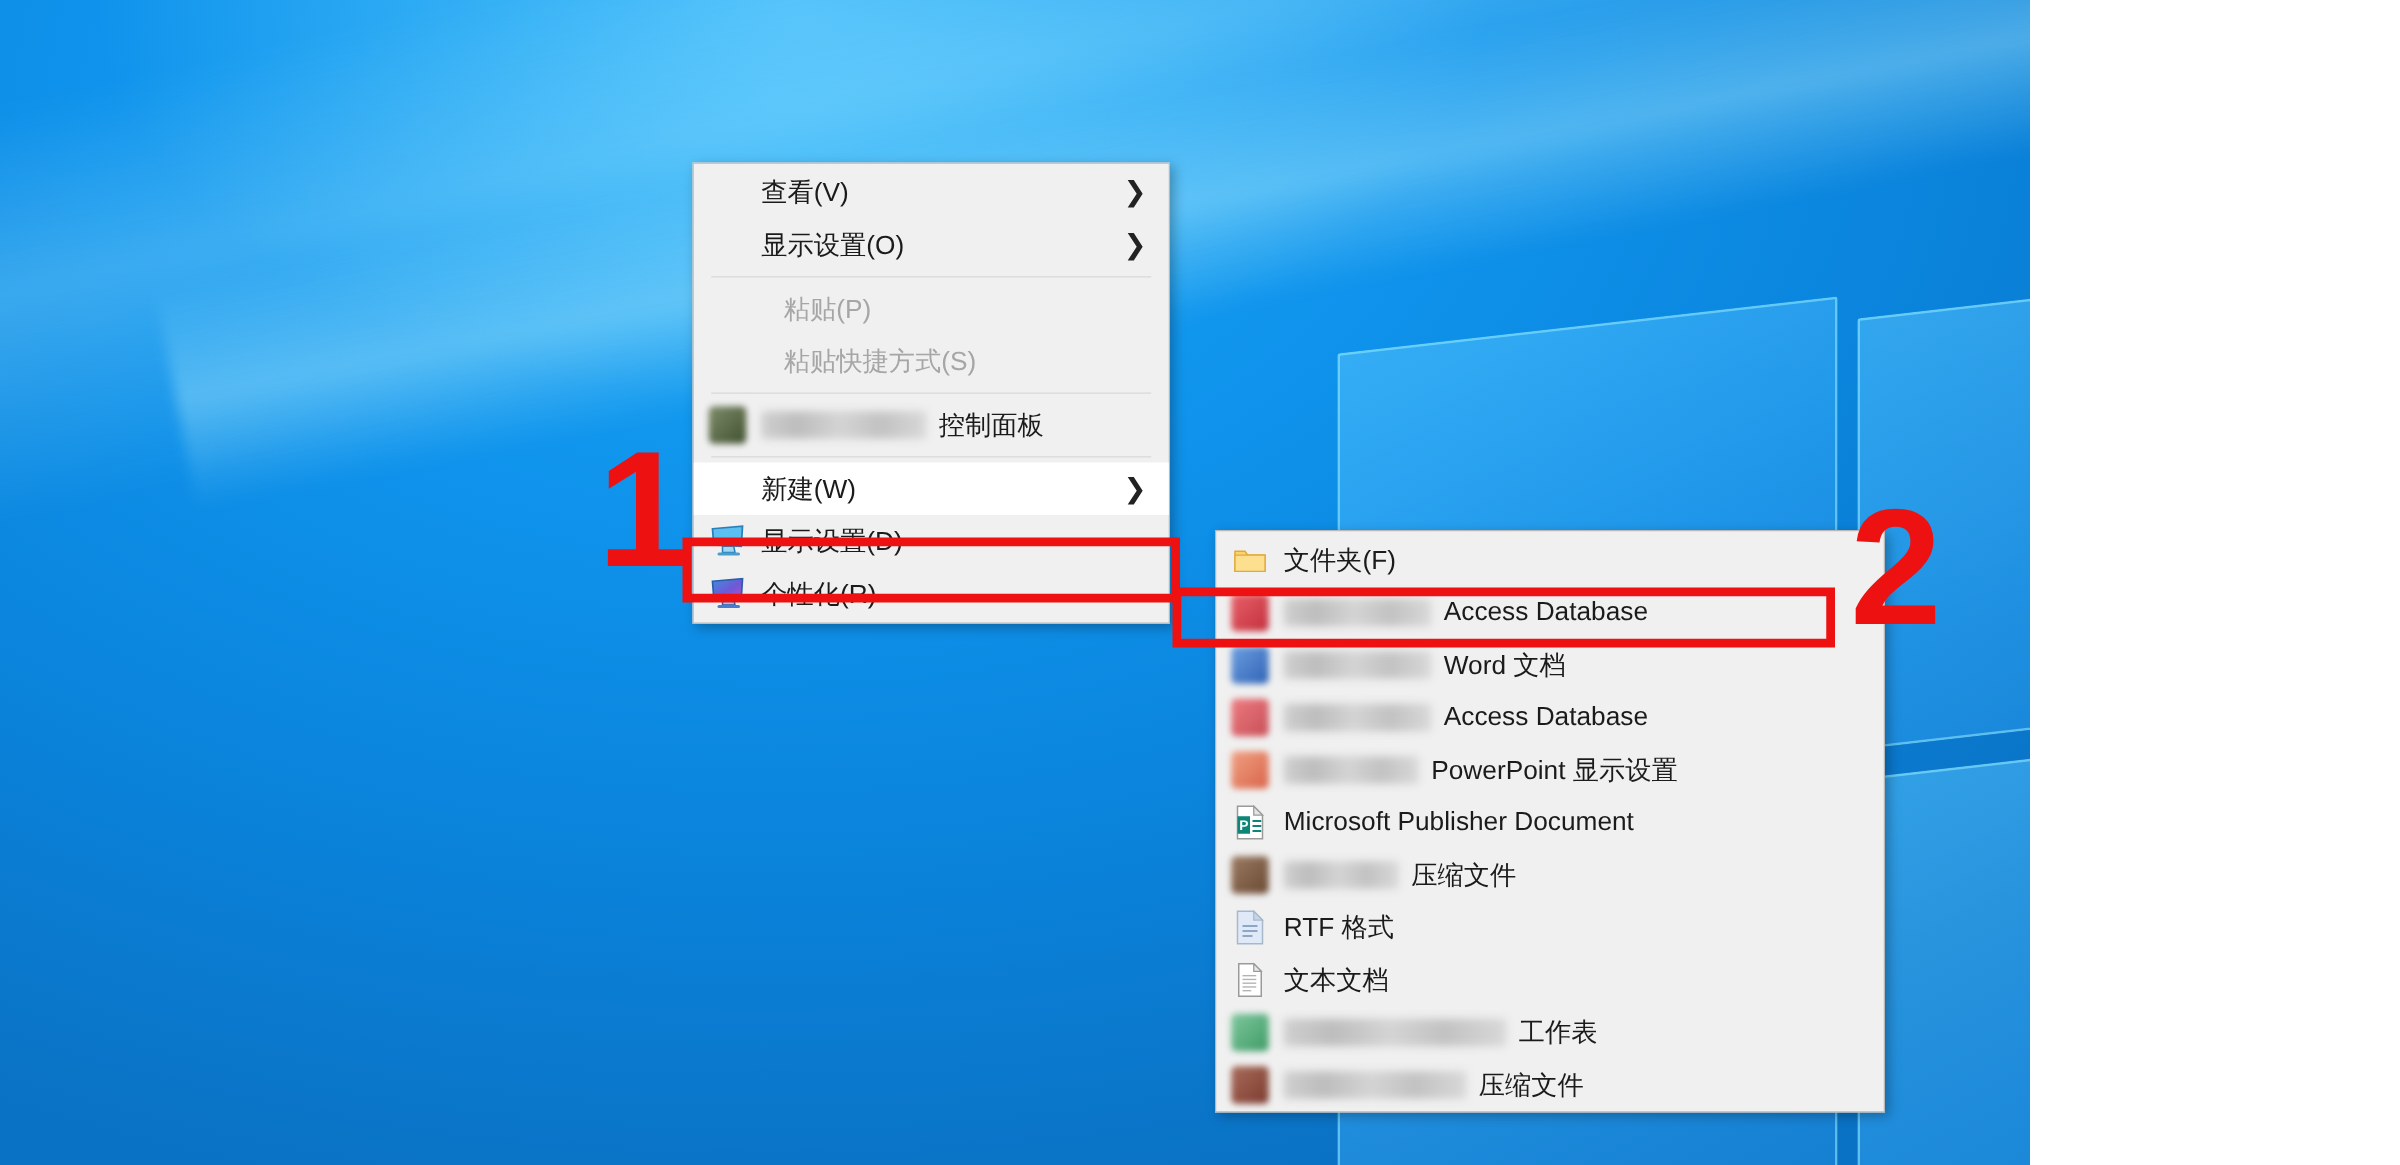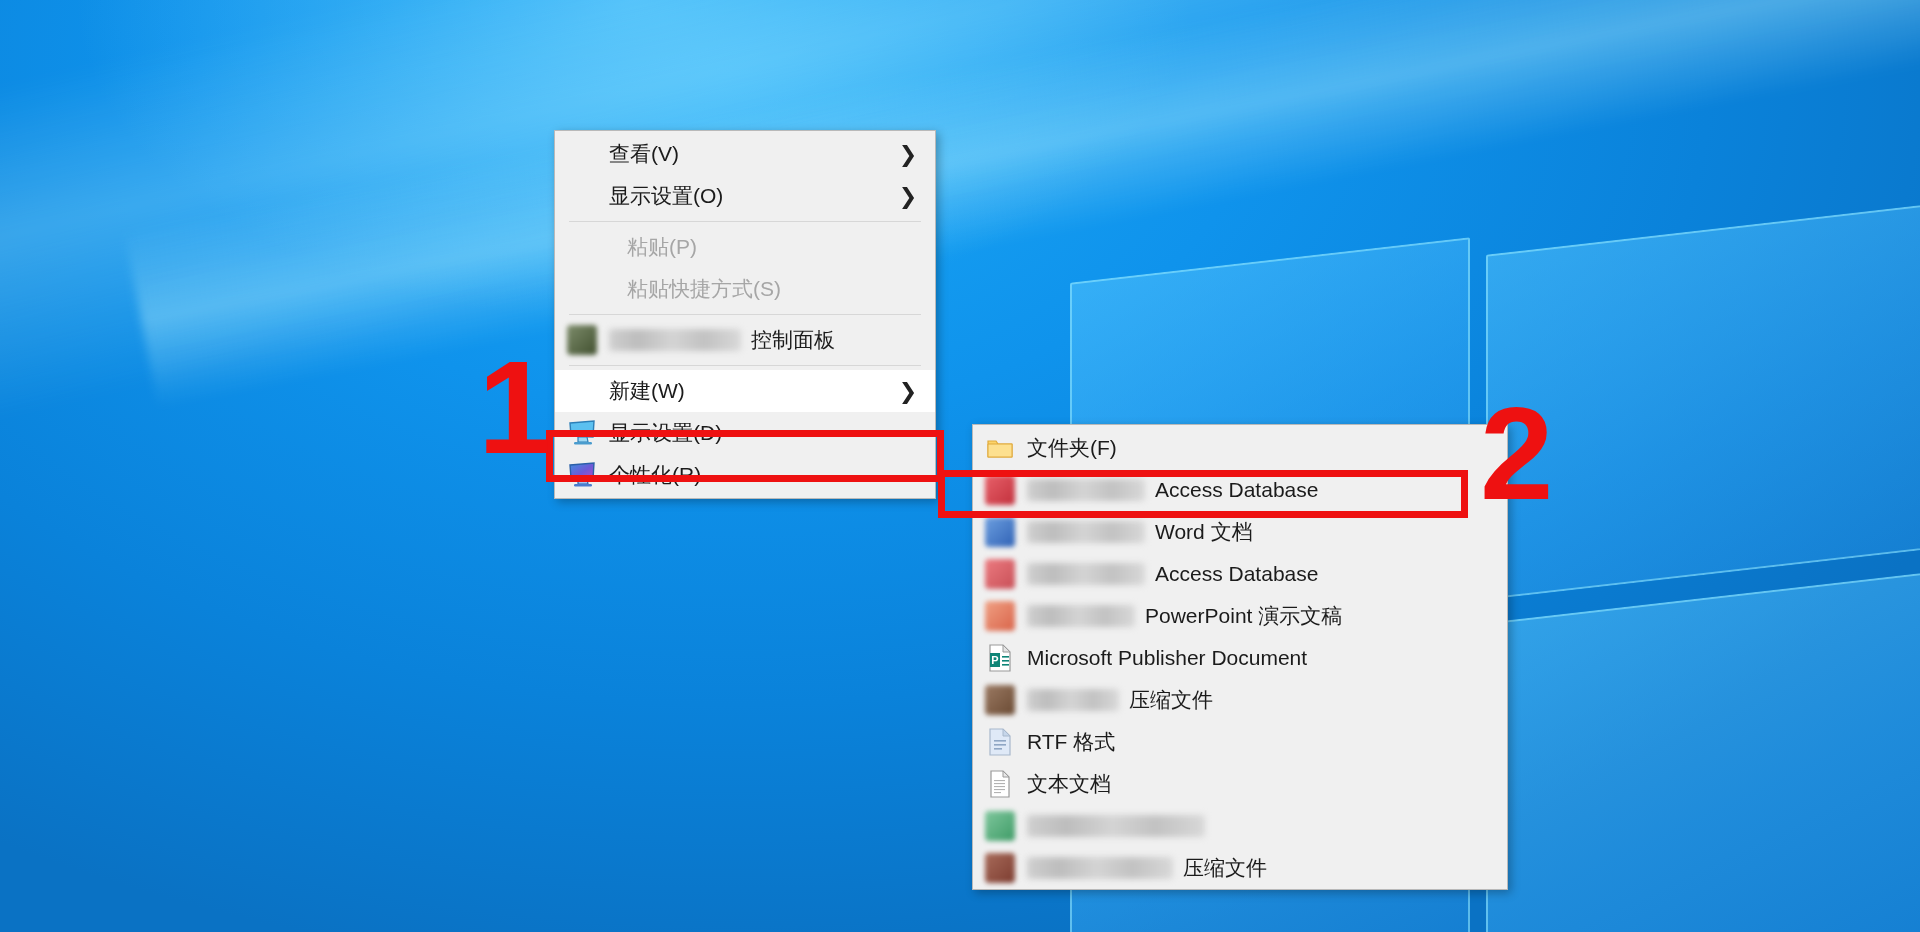--- a/index.html
+++ b/index.html
@@ -6,21 +6,21 @@
     margin: 0;
     padding: 0;
     width: 1920px;
     height: 932px;
     overflow: hidden;
     font-family: "Liberation Sans", sans-serif;
   }
 
   #screen {
     position: relative;
-    width: 1920px;
+    width: 1624px;
     height: 932px;
     overflow: hidden;
     background: #bef264;
   }
 
   
   .wallpaper {
     position: absolute;
     inset: 0;
     background:
@@ -332,21 +332,21 @@
         </span>
       <span class="blur-tag w1"></span>
       <span class="label">Access Database</span>
     </div>
 
     <div class="mi">
       <span class="ico">
           <span class="ico-blur orange"></span>
         </span>
       <span class="blur-tag w3"></span>
-      <span class="label">PowerPoint 演示文稿</span>
+      <span class="label">PowerPoint 显示设置</span>
     </div>
 
     <div class="mi">
       <span class="ico">
         <svg width="26" height="28" viewBox="0 0 26 28">
           <path d="M3 1 h13 l7 7 v19 h-20 z" fill="#ffffff" stroke="#9a9a9a" stroke-width="1.2"></path>
           <path d="M16 1 l7 7 h-7 z" fill="#e4e4e4" stroke="#9a9a9a" stroke-width="1"></path>
           <rect x="3" y="9" width="10" height="14" fill="#0f8577"></rect>
           <text x="8" y="20" font-size="11" fill="#ffffff" text-anchor="middle" font-family="Liberation Sans, sans-serif" font-weight="bold">P</text>
           <rect x="15" y="12" width="7" height="1.6" fill="#0f8577"></rect>
@@ -391,20 +391,21 @@
         </svg>
       </span>
       <span class="label">文本文档</span>
     </div>
 
     <div class="mi">
       <span class="ico">
           <span class="ico-blur green"></span>
         </span>
       <span class="blur-tag w5"></span>
+      <span class="label">工作表</span>
     </div>
 
     <div class="mi">
       <span class="ico">
           <span class="ico-blur brown2"></span>
         </span>
       <span class="blur-tag w6"></span>
       <span class="label">压缩文件</span>
     </div>
   </div>

